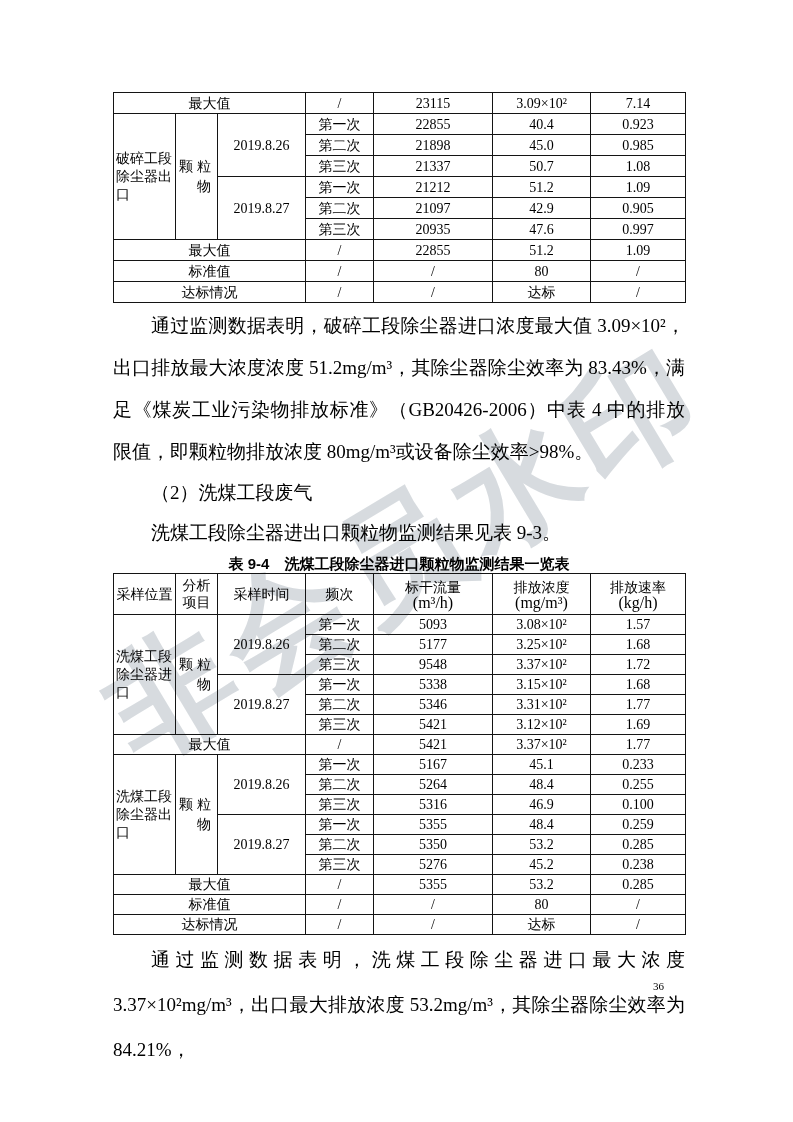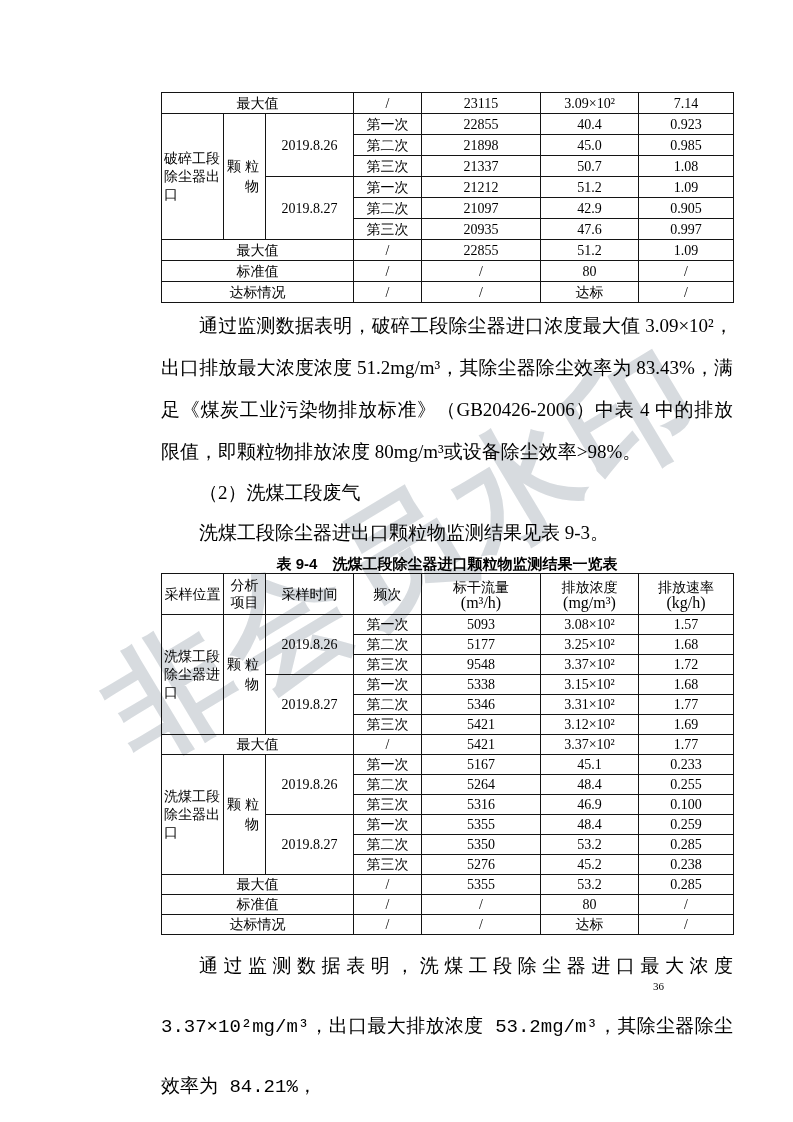--- a/index.html
+++ b/index.html
@@ -20,21 +20,21 @@
     font-size:126px;
     font-weight:bold;
     letter-spacing:8px;
     color:rgba(183,190,196,0.55);
     transform:rotate(-31deg);
     transform-origin:center;
     white-space:nowrap;
     z-index:0;
     pointer-events:none;
   }
-  .content{position:relative;z-index:1;padding-left:48px;}
+  .content{position:relative;z-index:1;}
   table{
     border-collapse:collapse;
     table-layout:fixed;
     width:572px;
     margin-left:113px;
   }
   td,th{
     border:1px solid #141414;
     font-size:14px;
     font-weight:normal;
@@ -54,21 +54,21 @@
   .hname{display:block;font-size:14px;line-height:16px;}
   .p{
     width:572px;
     margin:0 9px 0 113px;
     text-align:justify;
     text-indent:38px;
     font-size:19px;
   }
   .p1{line-height:42px;margin-top:2px;}
   .pline{line-height:40px;}
-  .p4{line-height:60px;margin-top:2px;font-family:Liberation Mono, monospace;}
+  .p4{line-height:45px;margin-top:2px;}
   .caption{
     width:572px;
     margin:1px 0 0 113px;
     text-align:center;
     font-family:"Liberation Sans","DejaVu Sans",sans-serif;
     font-weight:bold;
     font-size:15px;
     line-height:19px;
   }
   .pagenum{

